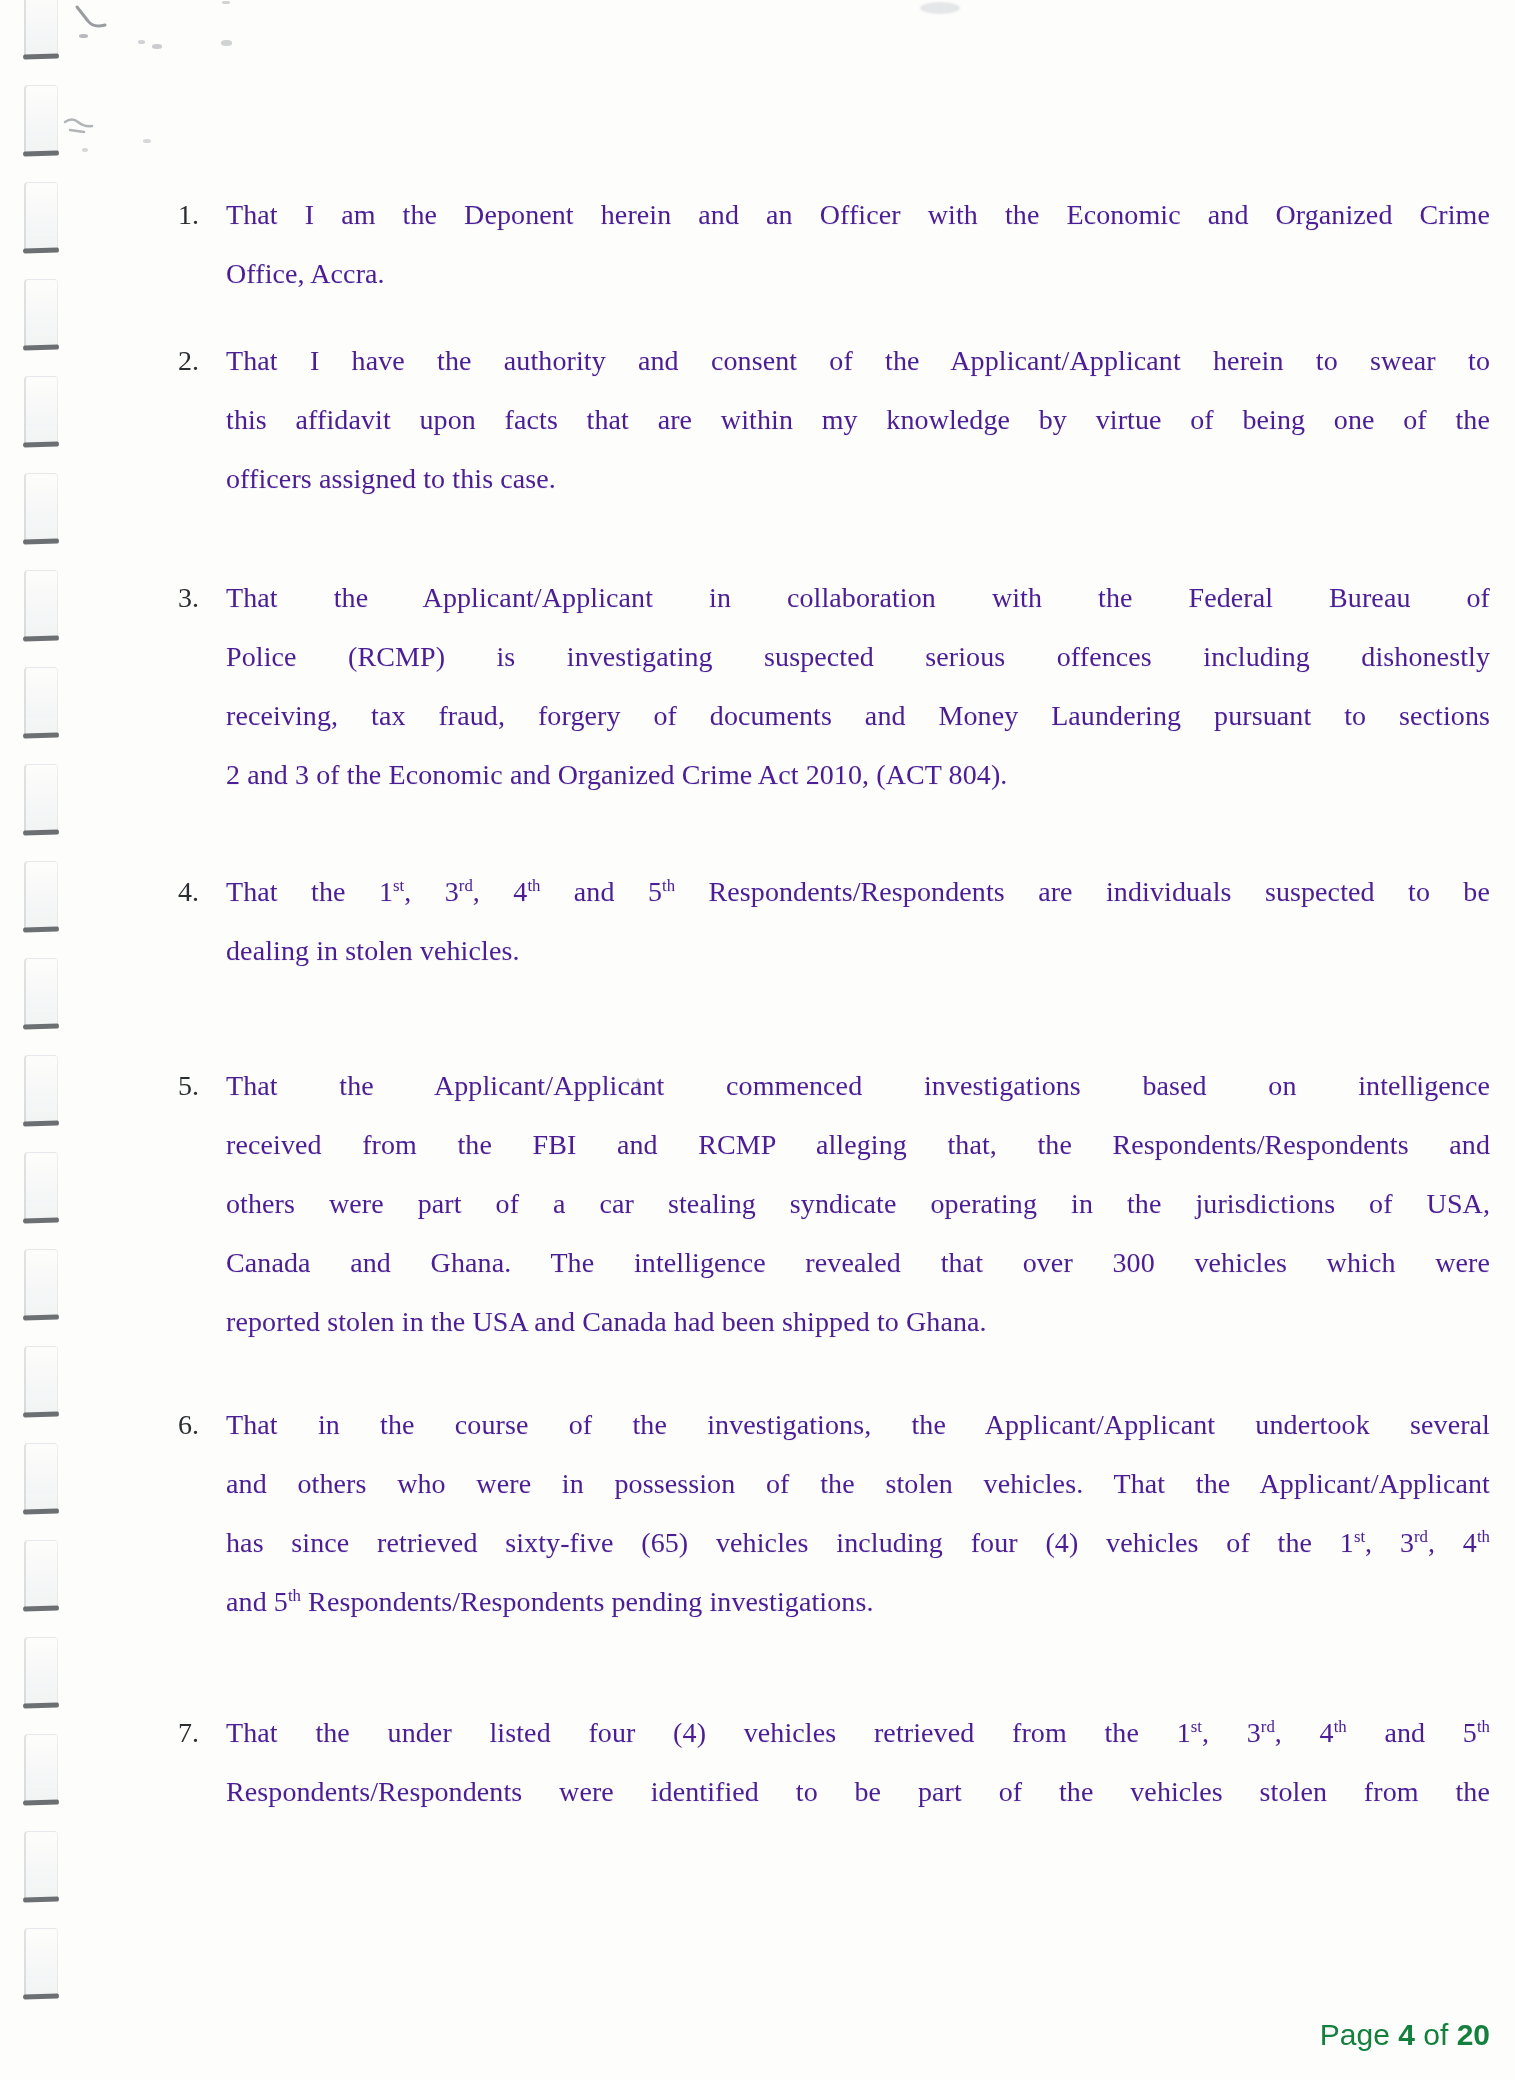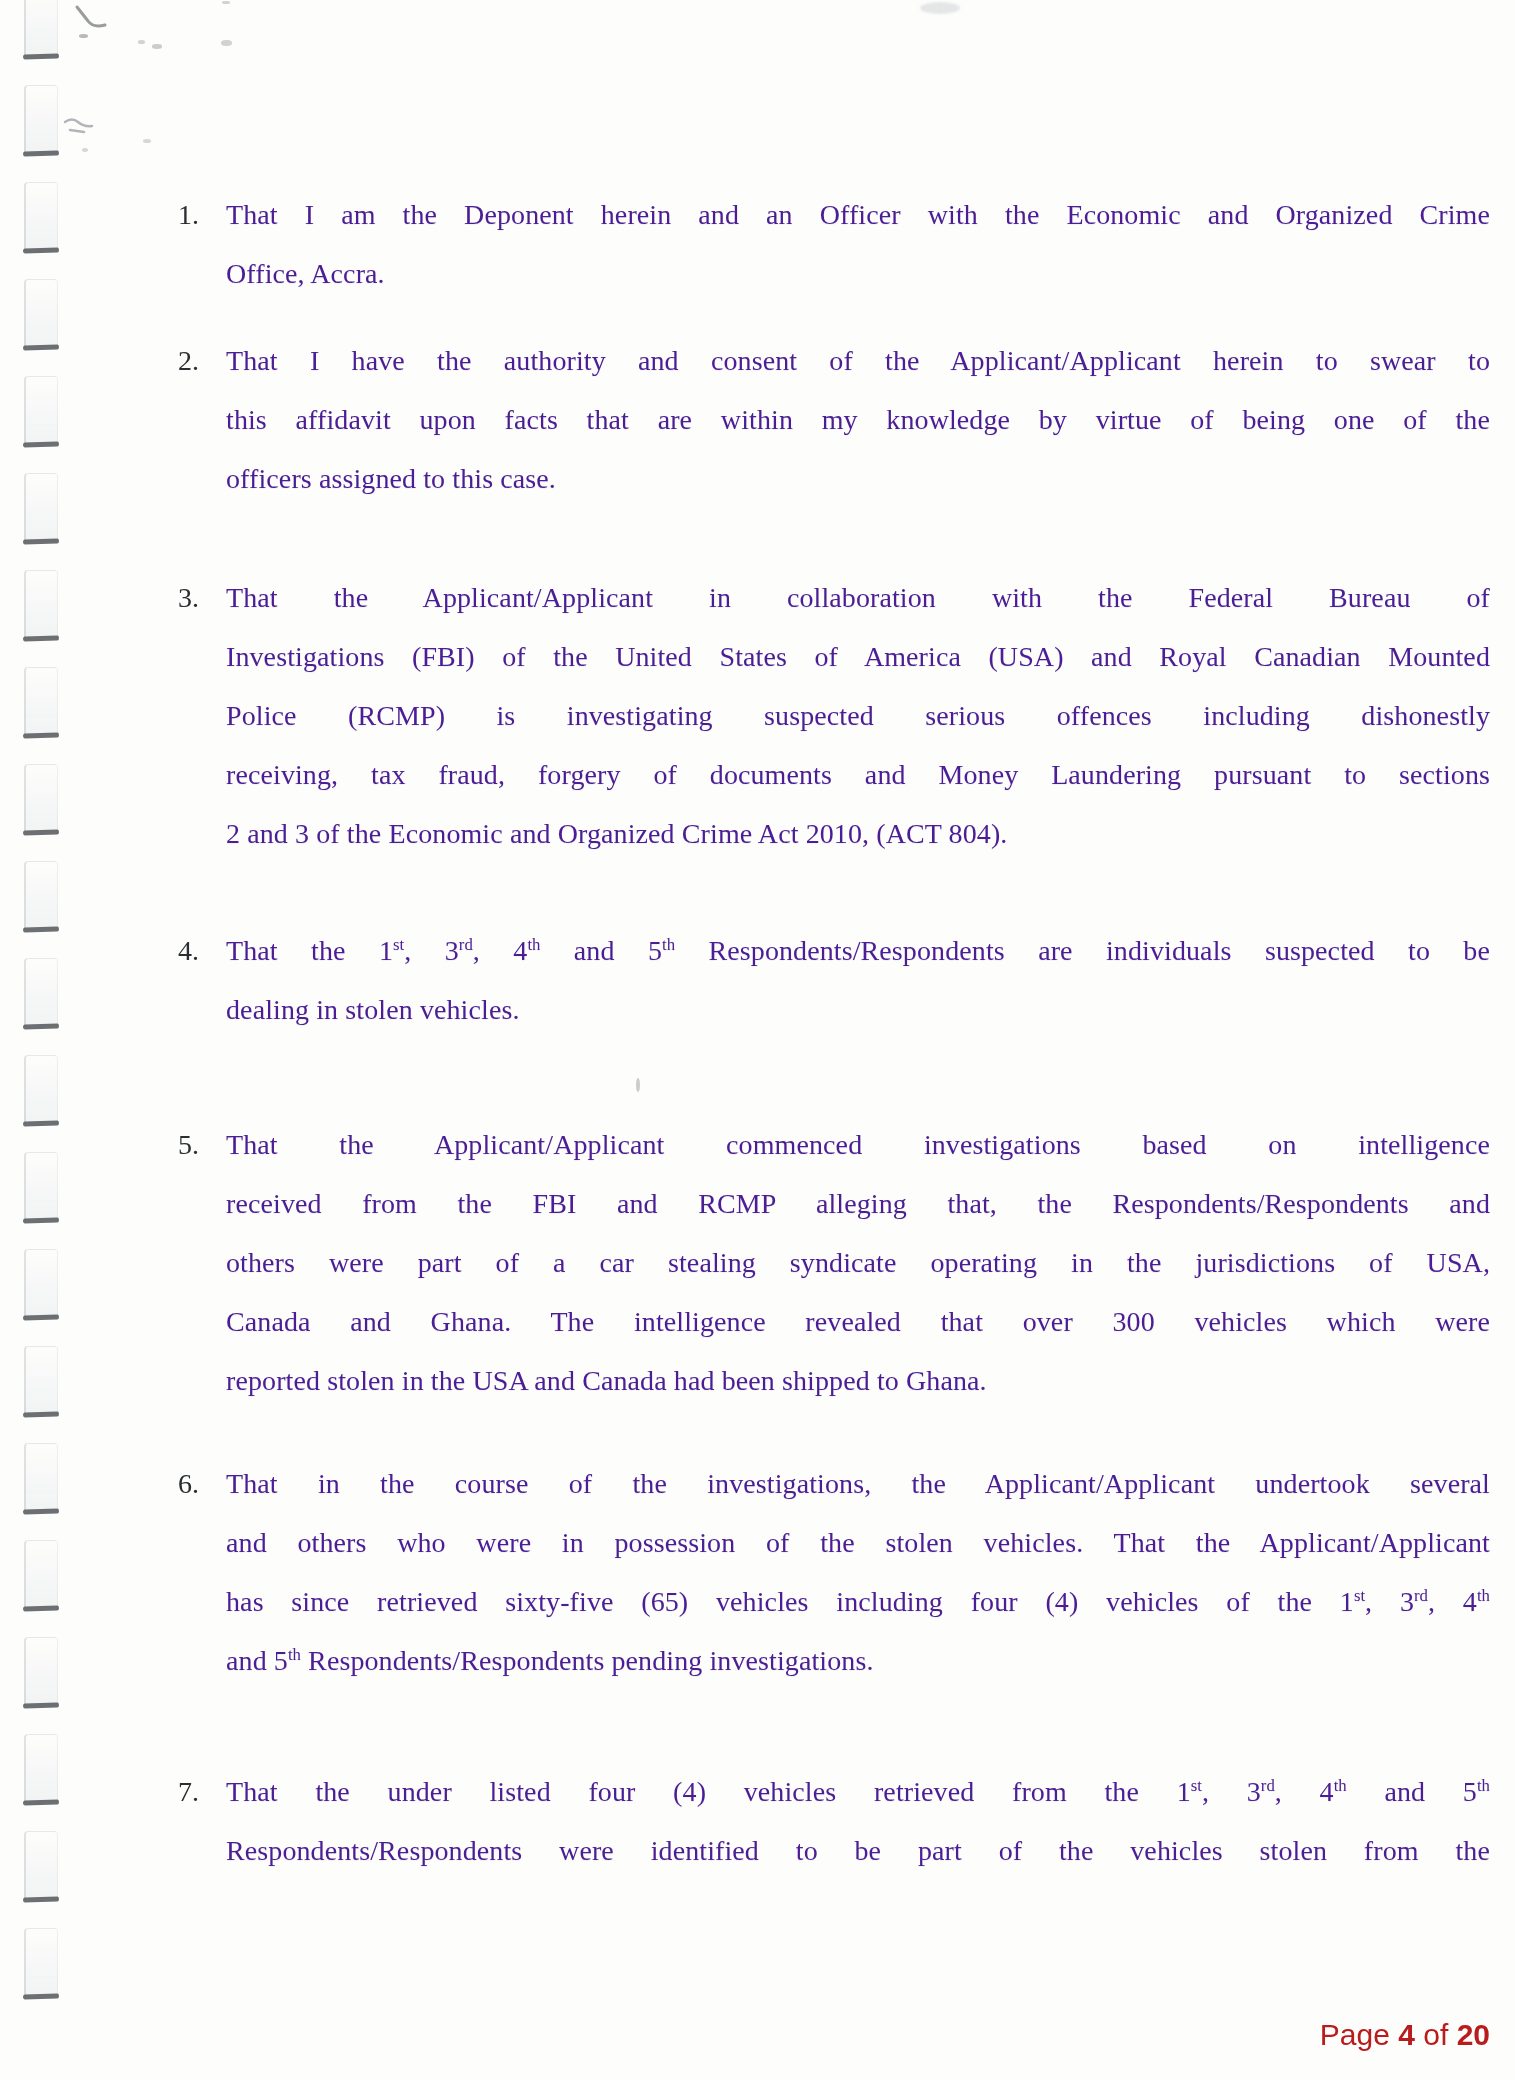--- a/index.html
+++ b/index.html
@@ -59,21 +59,21 @@
   .item:nth-child(5) { margin-bottom: 44px; }
   .item:nth-child(6) { margin-bottom: 72px; }
   .item:nth-child(7) { margin-bottom: 0; }
   
   .footer {
     position: absolute;
     top: 2018px;
     right: 25px;
     font-family: "Liberation Sans", "DejaVu Sans", sans-serif;
     font-size: 30px;
-    color: #b91c1c;
+    color: #15803d;
   }
   .footer b { font-weight: bold; }
   
   .tooth {
     position: absolute;
     left: 24px;
     width: 34px;
     height: 68px;
     box-sizing: border-box;
     border-left: 2px solid rgba(170,176,181,0.35);
@@ -155,21 +155,20 @@
         <div class="lines">
           <div class="line">That I have the authority and consent of the Applicant/Applicant herein to swear to</div>
           <div class="line">this affidavit upon facts that are within my knowledge by virtue of being one of the</div>
           <div class="line last">officers assigned to this case.</div>
         </div>
       </div>
       <div class="item">
         <div class="num">3.</div>
         <div class="lines">
           <div class="line">That the Applicant/Applicant in collaboration with the Federal Bureau of</div>
-          <div class="line">Investigations (FBI) of the United States of America (USA) and Royal Canadian Mounted</div>
           <div class="line">Police (RCMP) is investigating suspected serious offences including dishonestly</div>
           <div class="line">receiving, tax fraud, forgery of documents and Money Laundering pursuant to sections</div>
           <div class="line last">2 and 3 of the Economic and Organized Crime Act 2010, (ACT 804).</div>
         </div>
       </div>
       <div class="item">
         <div class="num">4.</div>
         <div class="lines">
           <div class="line">That the 1<sup>st</sup>, 3<sup>rd</sup>, 4<sup>th</sup> and 5<sup>th</sup> Respondents/Respondents are individuals suspected to be</div>
           <div class="line last">dealing in stolen vehicles.</div>

